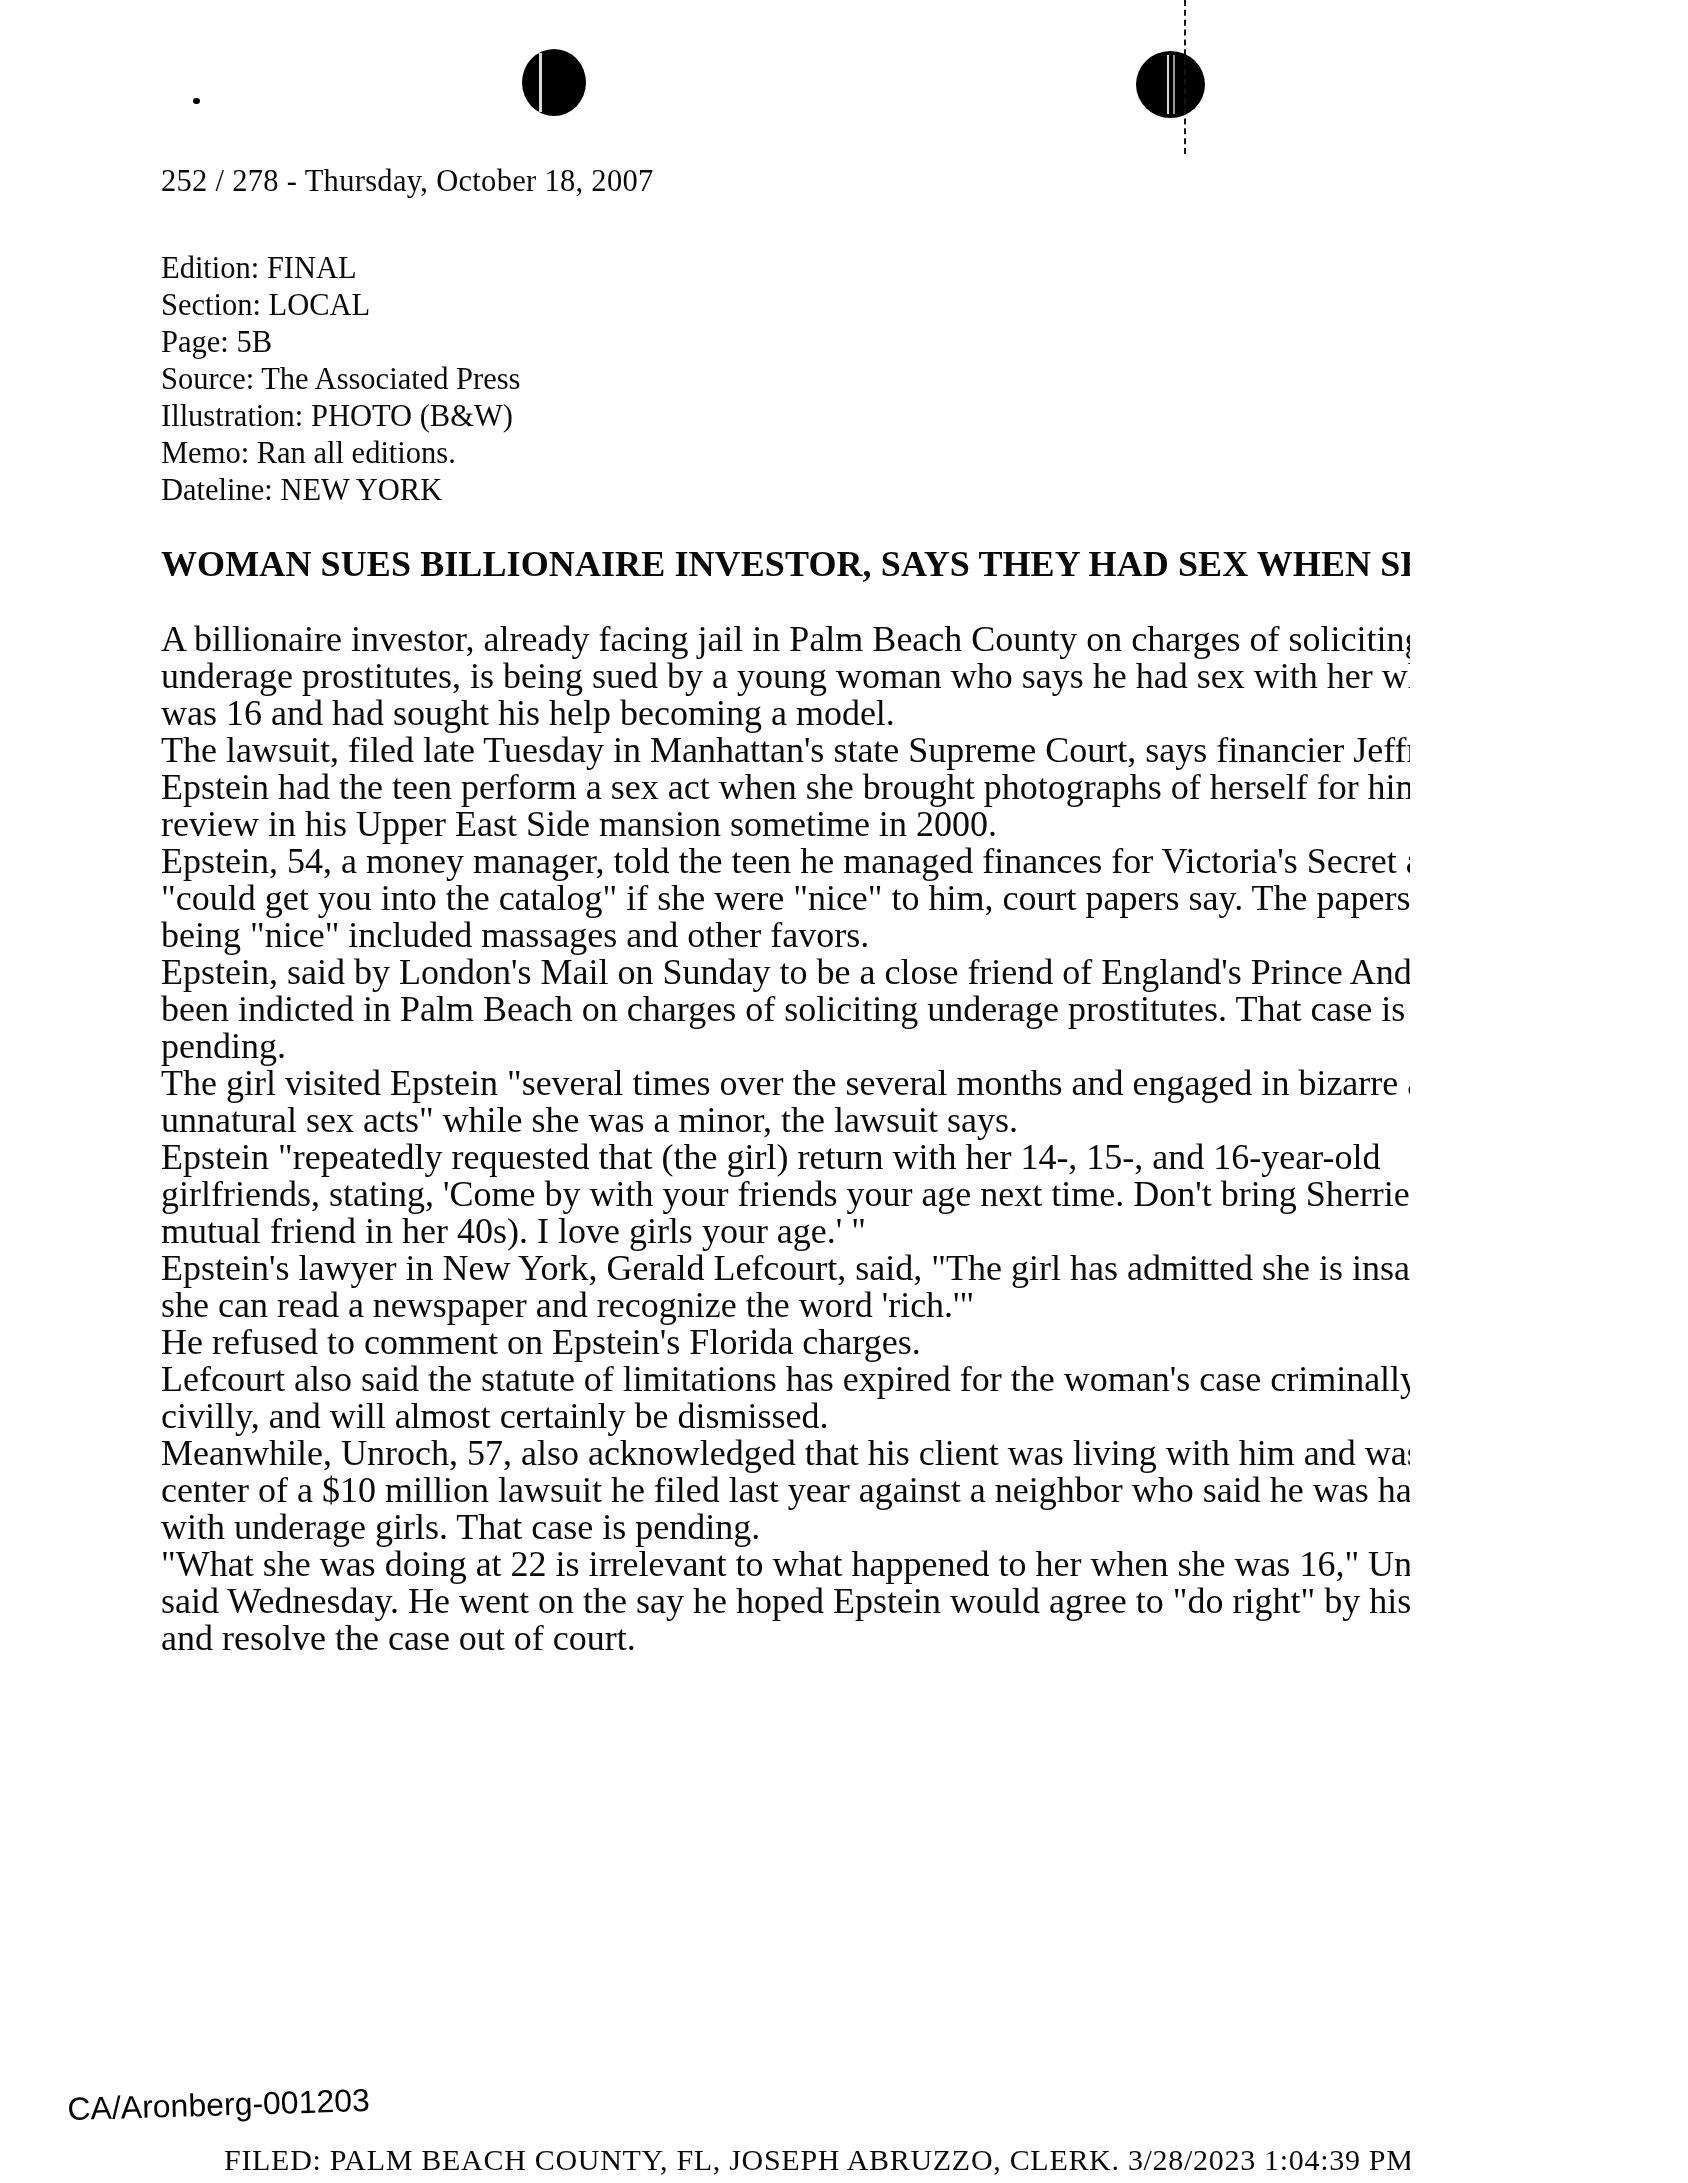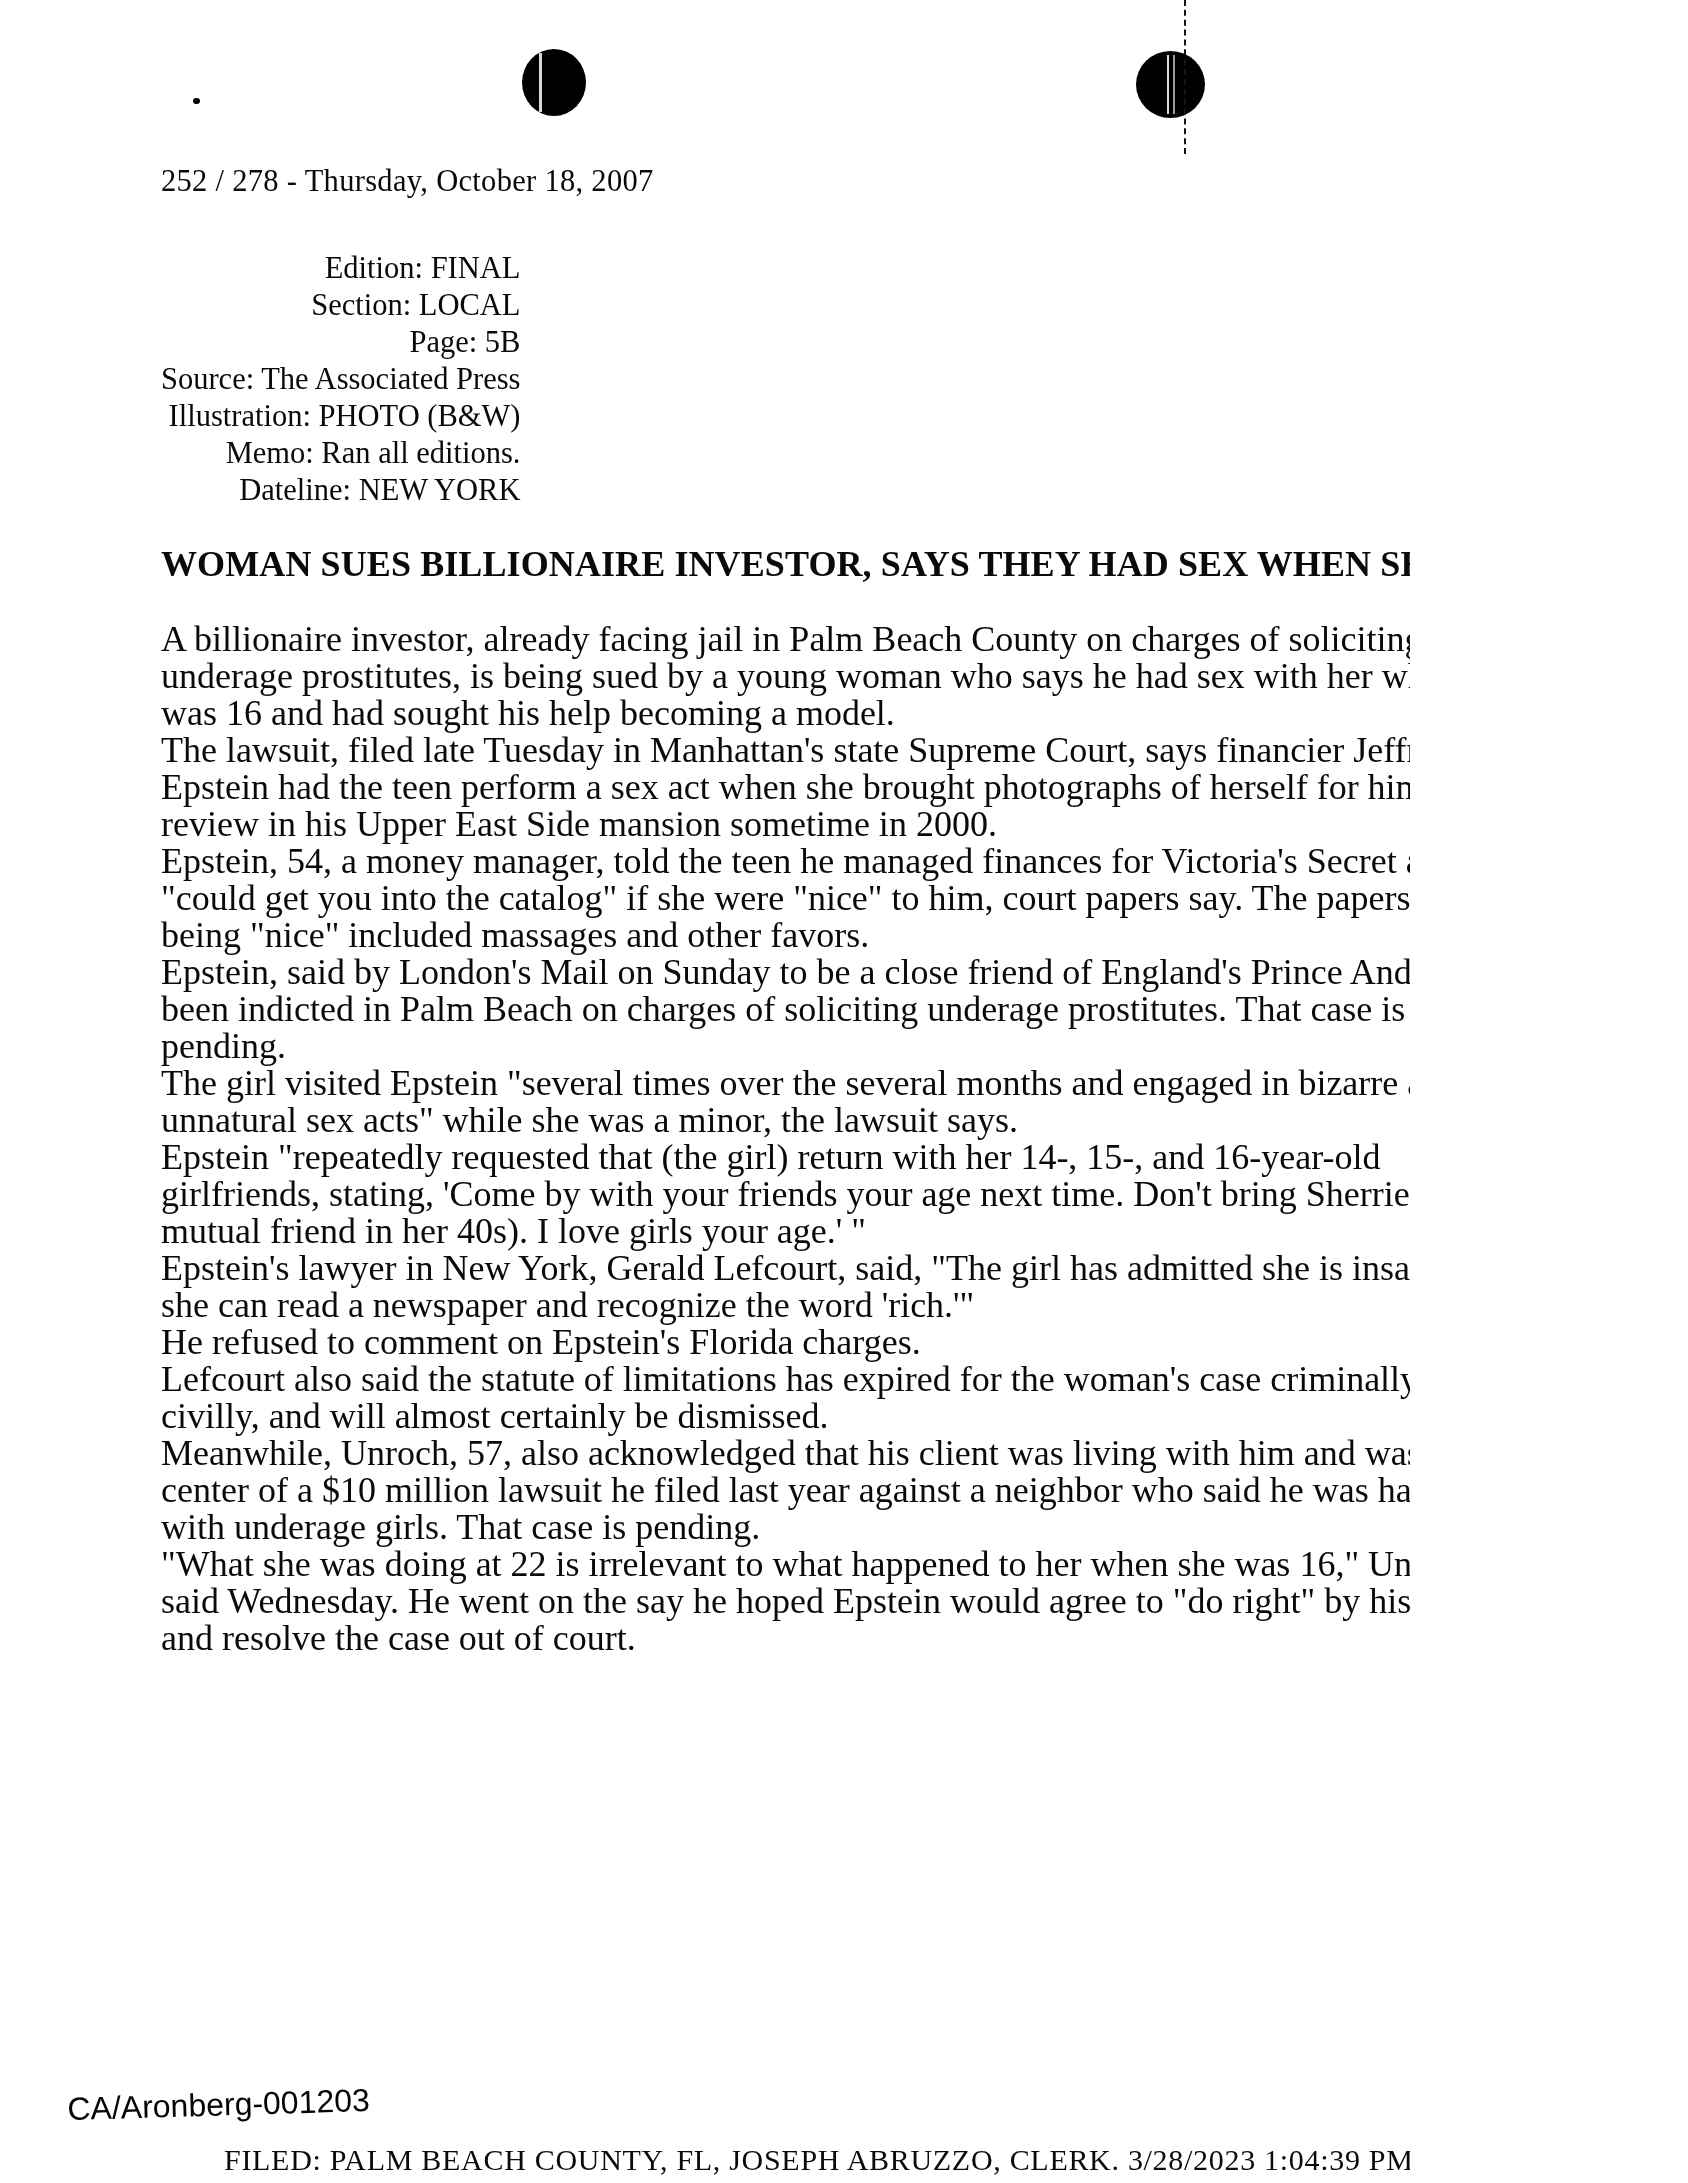--- a/index.html
+++ b/index.html
@@ -46,21 +46,21 @@
   .stray-dash.d2 { left: 1616px; top: 2050px; width: 6px;  height: 2.7px; }
   .stray-dash.d3 { left: 1620px; top: 1721px; width: 3.3px;  height: 9.3px; }
 
   
   .doc-header {
     position: absolute; left: 161px; top: 164px;
     font-size: 30.5px; letter-spacing: 0.3px; white-space: nowrap;
   }
   .meta {
     position: absolute; left: 161px; top: 250px;
-    font-size: 30.5px; line-height: 37px; text-align: right;
+    font-size: 30.5px; line-height: 37px;
   }
   .headline {
     position: absolute; left: 161px; top: 543px; margin: 0;
     font-size: 36px; font-weight: bold; letter-spacing: 0.1px;
     white-space: nowrap;
   }
   .body-text {
     position: absolute; left: 161px; top: 621px; width: 1377px;
     font-size: 36px; line-height: 37px;
   }

